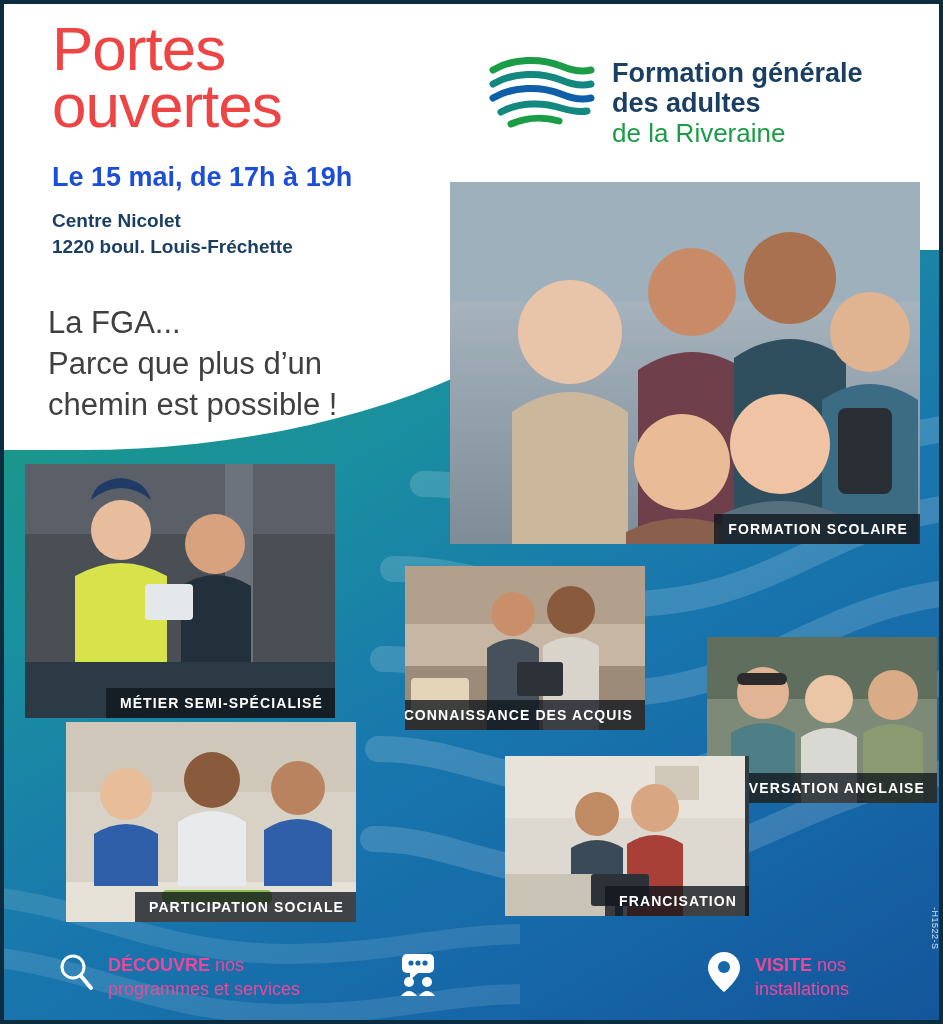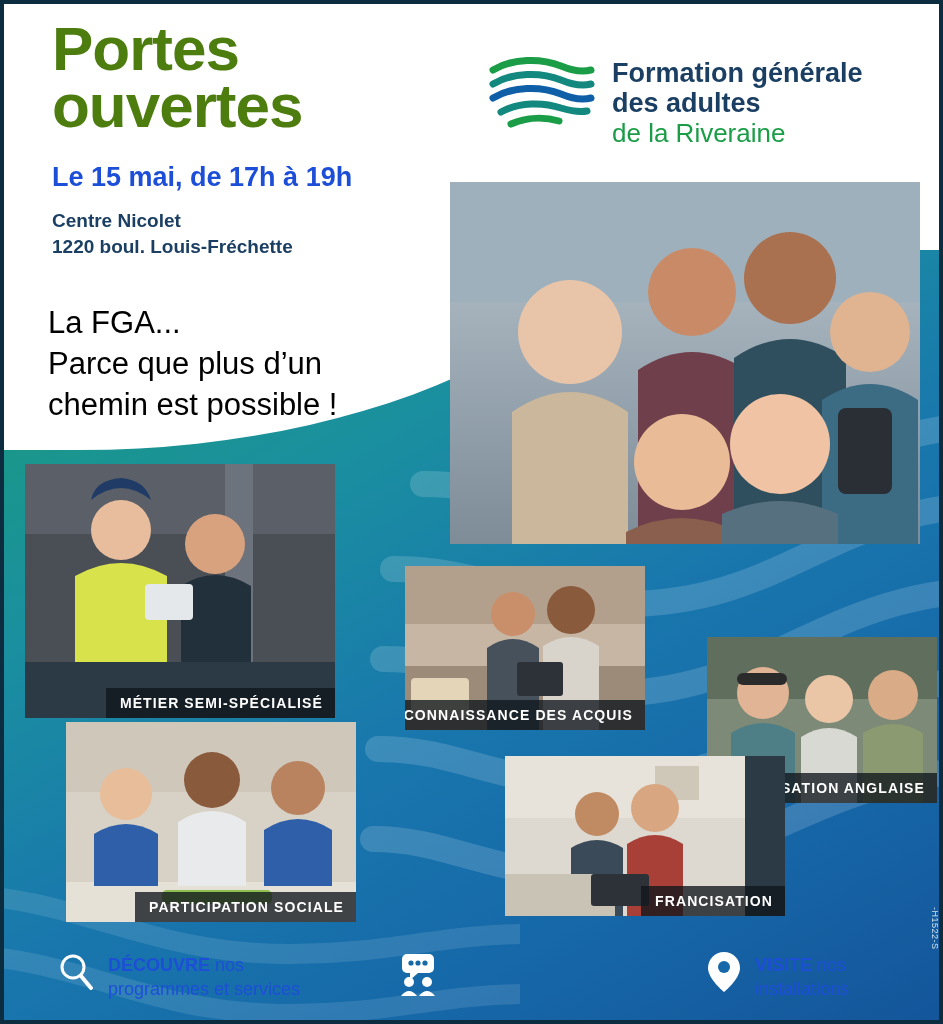--- a/index.html
+++ b/index.html
@@ -47,24 +47,24 @@
   .wave-deco-2 {
     position: absolute;
     left: -40px; bottom: -10px;
     width: 560px; height: 180px;
     opacity: .22;
   }
   
   .headline {
     position: absolute;
     left: 52px; top: 20px;
-    color: #4d7c0f;
+    color: #ef4444;
     font-size: 62px;
     line-height: 0.92;
-    font-weight: bold;
+    font-weight: normal;
     letter-spacing: -1px;
   }
   .date-line {
     position: absolute;
     left: 52px; top: 162px;
     color: #1d4ed8;
     font-size: 27px;
     font-weight: bold;
   }
   .addr {
@@ -84,21 +84,21 @@
   .logo-mark { position: absolute; left: 0; top: 6px; width: 110px; height: 80px; }
   .logo-text { position: absolute; left: 125px; top: 12px; }
   .logo-l1 {
     color: #1b3f63; font-size: 27px; font-weight: bold; line-height: 1.12;
   }
   .logo-l2 { color: #1a9d46; font-size: 26px; line-height: 1.2; }
   
   .slogan {
     position: absolute;
     left: 48px; top: 303px;
-    color: #000000;
+    color: #404040;
     font-size: 31px;
     line-height: 1.32;
   }
   
   .photo {
     position: absolute;
     overflow: hidden;
     background: #2b3a45;
   }
   .photo .cap {
@@ -110,30 +110,30 @@
     font-weight: bold;
     letter-spacing: 1.1px;
     padding: 7px 12px 7px 14px;
     white-space: nowrap;
   }
   .ph-main  { left: 450px; top: 182px;  width: 470px; height: 362px; }
   .ph-semi  { left: 25px;  top: 464px;  width: 310px; height: 254px; text-align: right; }
   .ph-recon { left: 405px; top: 566px;  width: 240px; height: 164px; }
   .ph-conv  { left: 707px; top: 637px;  width: 230px; height: 166px; }
   .ph-part  { left: 66px;  top: 722px;  width: 290px; height: 200px; }
-  .ph-franc { left: 505px; top: 756px;  width: 280px; height: 160px; }
+  .ph-franc { left: 505px; top: 756px;  width: 244px; height: 160px; }
   
   .footer {
     position: absolute;
     left: 0; right: 0; bottom: 10px;
     height: 76px;
   }
   .fitem {
     position: absolute;
-    color: #1d4ed8;
+    color: #ec4899;
     font-size: 18px;
     line-height: 1.32;
     white-space: nowrap;
   }
   .fitem b { font-weight: bold; }
   .fi1 { left: 108px; top: 16px; }
   .fi2 { left: 452px; top: 16px; }
   .fi3 { left: 755px; top: 16px; }
   .ficon { position: absolute; width: 40px; height: 44px; }
   .fic1 { left: 56px; top: 12px; }
@@ -230,20 +230,21 @@
       <circle cx="340" cy="96" r="46" fill="#a9714f"></circle>
       <path d="M284,176 q56,-38 112,0 l0,186 l-112,0 z" fill="#2f4f5e"></path>
       <circle cx="420" cy="150" r="40" fill="#e0b391"></circle>
       <path d="M372,218 q48,-32 96,0 l0,144 l-96,0 z" fill="#3c6b84"></path>
       <circle cx="232" cy="280" r="48" fill="#e9bb97"></circle>
       <path d="M176,350 q56,-28 112,0 l0,12 l-112,0 z" fill="#8a5f4d"></path>
       <circle cx="330" cy="262" r="50" fill="#efc3a3"></circle>
       <path d="M272,332 q58,-26 116,0 l0,30 l-116,0 z" fill="#56707f"></path>
       <rect x="388" y="226" width="54" height="86" rx="8" fill="#2a2f36"></rect>
     </svg>
+    <div class="cap">FORMATION SCOLAIRE</div>
   </div>
 
   <div class="photo ph-semi">
     <svg viewBox="0 0 310 198" width="310" height="198">
       <rect width="310" height="198" fill="#4a4e55"></rect>
       <rect x="0" y="0" width="310" height="70" fill="#5b6068"></rect>
       <rect x="200" y="0" width="28" height="198" fill="#6d737c"></rect>
       <circle cx="96" cy="66" r="30" fill="#e7bd9d"></circle>
       <path d="M66,36 q30,-24 60,0 q-6,-20 -30,-22 q-26,2 -30,22z" fill="#1f3b66"></path>
       <path d="M50,112 q46,-26 92,0 l0,86 l-92,0 z" fill="#d8e24a"></path>

